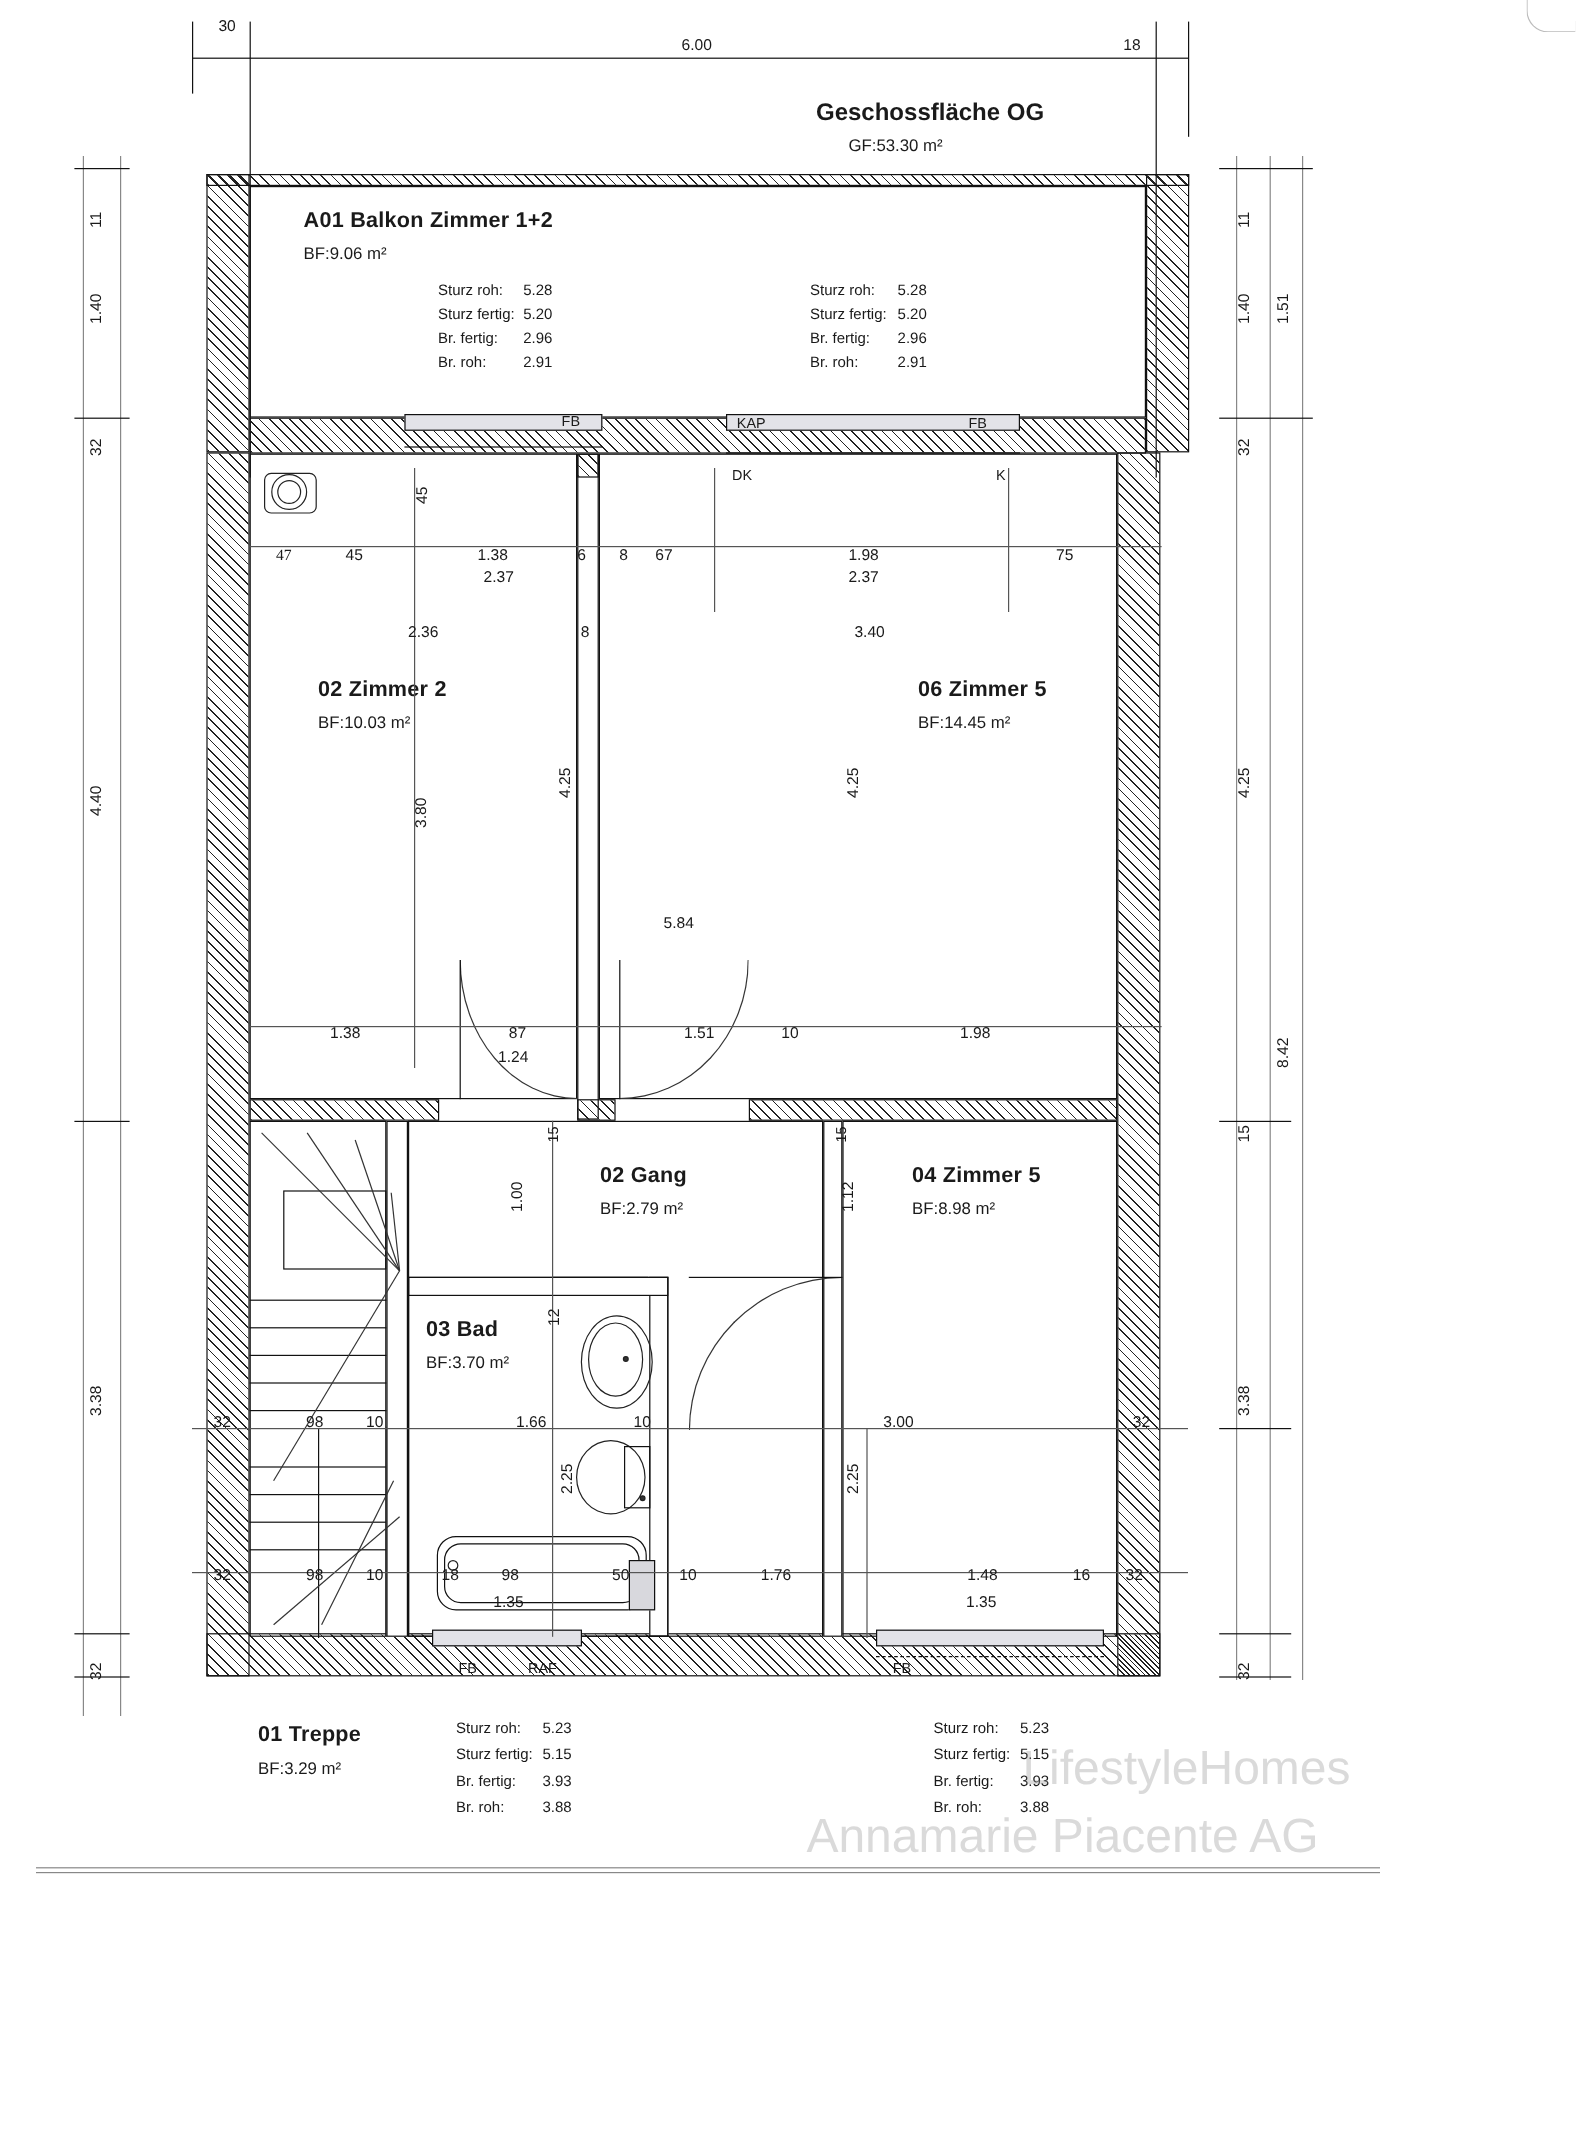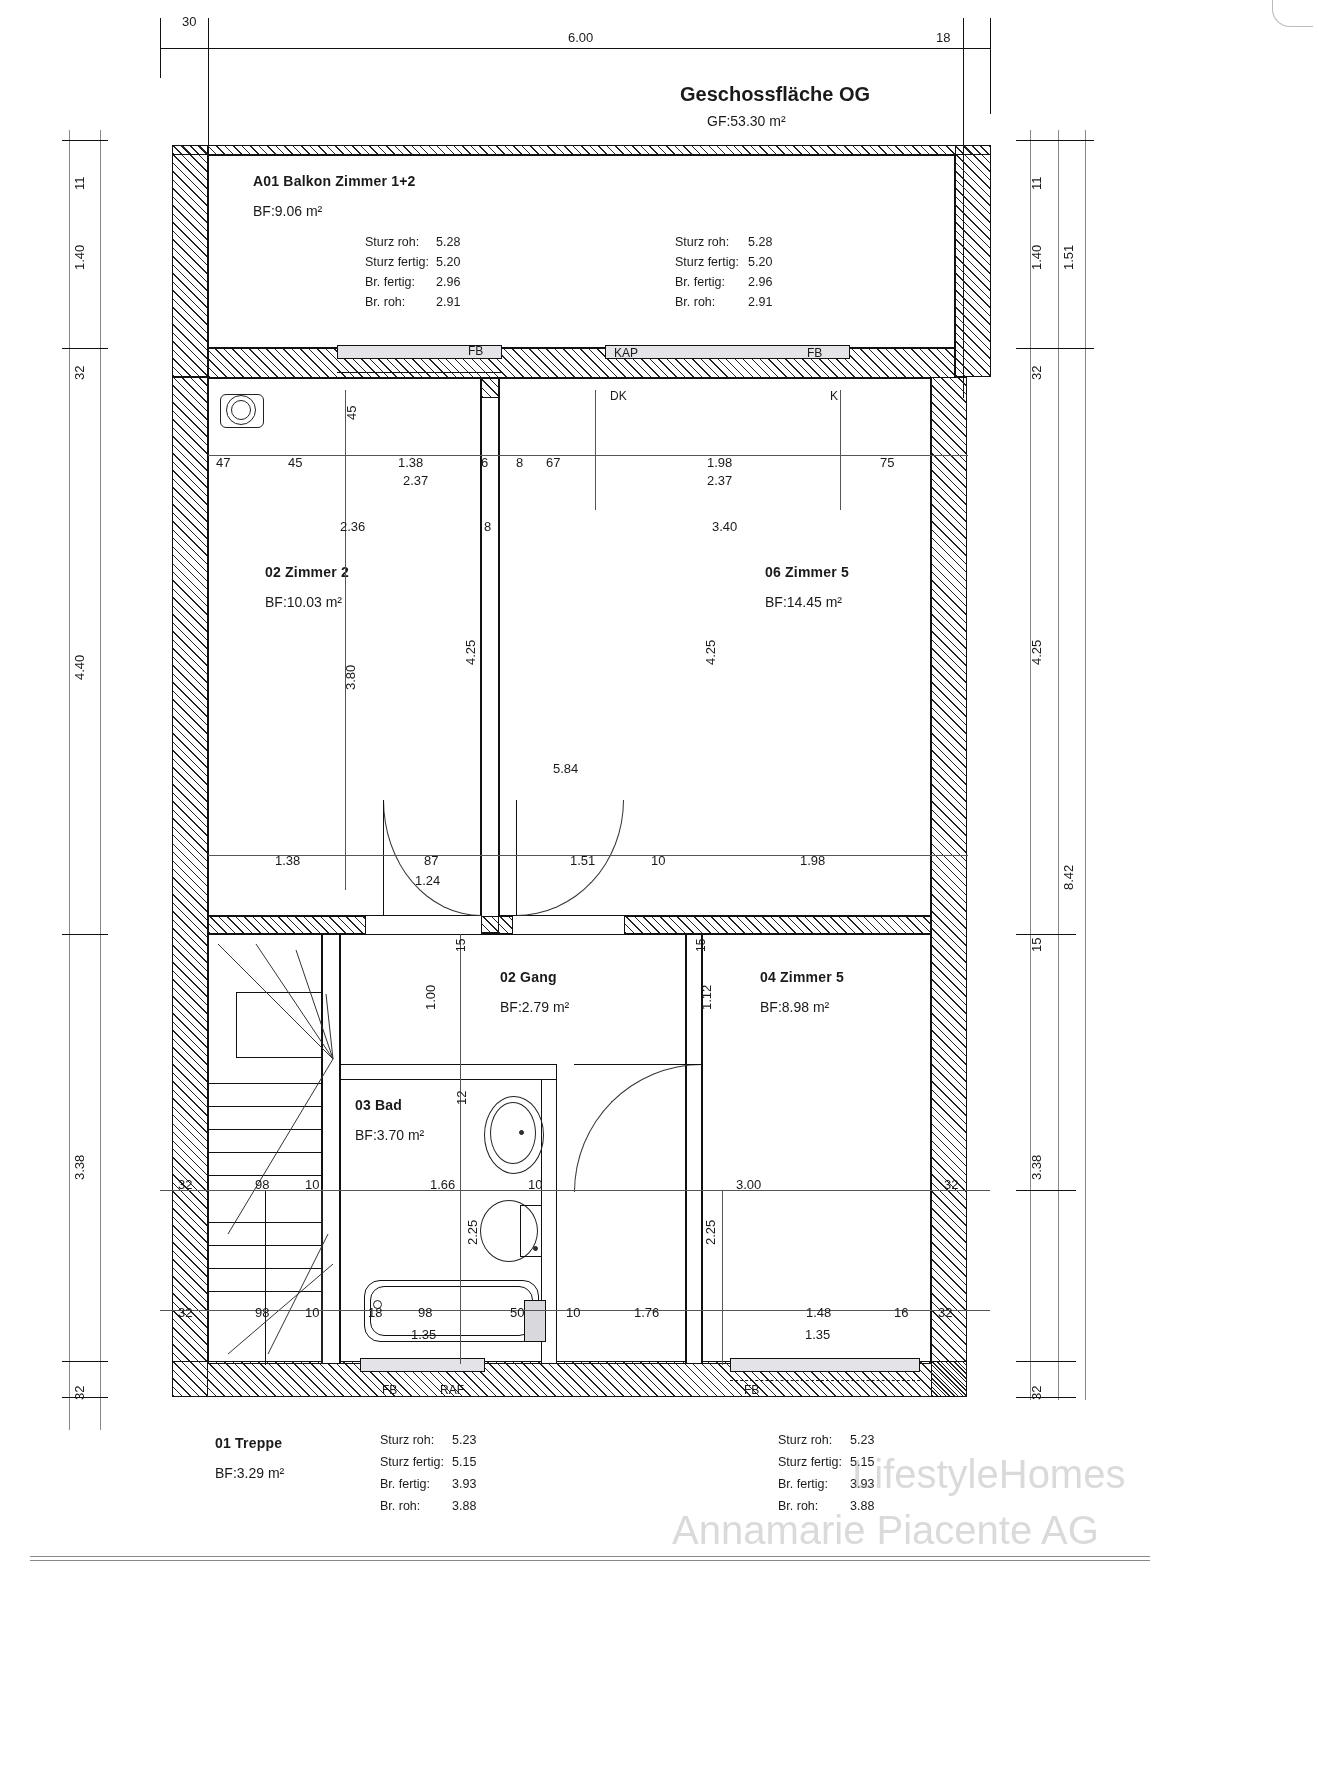--- a/index.html
+++ b/index.html
@@ -1,20 +1,20 @@
 <!DOCTYPE html>
 <html><head>
 <meta charset="utf-8">
 <style>
   html,body{margin:0;padding:0;background:#fff;}
   body{width:1319px;height:1781px;position:relative;font-family:"Liberation Sans",sans-serif;color:#1a1a1a;overflow:hidden;}
   #sheet{position:absolute;left:0;top:0;width:1319px;height:1781px;}
   .abs{position:absolute;}
   .txt{position:absolute;white-space:nowrap;line-height:1;}
-  .room-title{font-weight:bold;font-size:14px;letter-spacing:.2px;}
+  .room-title{font-weight:bold;font-size:18px;letter-spacing:.2px;}
   .room-area{font-size:14px;}
   .sz{font-size:12.5px;}
   .dim{font-size:13px;}
   .dim-s{font-size:12px;}
   .vert{transform-origin:0 0;transform:rotate(-90deg);}
   .hdr{font-weight:bold;font-size:20px;}
   .hdr2{font-size:14px;}
   .line{position:absolute;background:#111;}
   .hline{height:1px;}
   .vline{width:1px;}
@@ -220,21 +220,21 @@
   <div class="line hline thin" style="left:208px;top:455px;width:760px;"></div>
   <div class="line hline thin" style="left:208px;top:855px;width:760px;"></div>
   <div class="line hline thin" style="left:160px;top:1190px;width:830px;"></div>
   <div class="line hline thin" style="left:160px;top:1310px;width:830px;"></div>
   <div class="line vline thin" style="left:345px;top:390px;height:500px;"></div>
   <div class="line vline thin" style="left:595px;top:390px;height:120px;"></div>
   <div class="line vline thin" style="left:840px;top:390px;height:120px;"></div>
   <div class="line vline thin" style="left:460px;top:934px;height:430px;"></div>
   <div class="line vline thin" style="left:722px;top:1190px;height:175px;"></div>
 
-  <div class="txt dim" style="left:216px;top:456px;">47</div>
+  <div class="txt dim" style="left:230px;top:456px;font-family:Liberation Serif, serif;">47</div>
   <div class="txt dim" style="left:288px;top:456px;">45</div>
   <div class="txt dim vert" style="left:345px;top:420px;">45</div>
   <div class="txt dim" style="left:398px;top:456px;">1.38</div>
   <div class="txt dim" style="left:481px;top:456px;">6</div>
   <div class="txt dim" style="left:516px;top:456px;">8</div>
   <div class="txt dim" style="left:546px;top:456px;">67</div>
   <div class="txt dim" style="left:707px;top:456px;">1.98</div>
   <div class="txt dim" style="left:880px;top:456px;">75</div>
   <div class="txt dim" style="left:403px;top:474px;">2.37</div>
   <div class="txt dim" style="left:707px;top:474px;">2.37</div>

